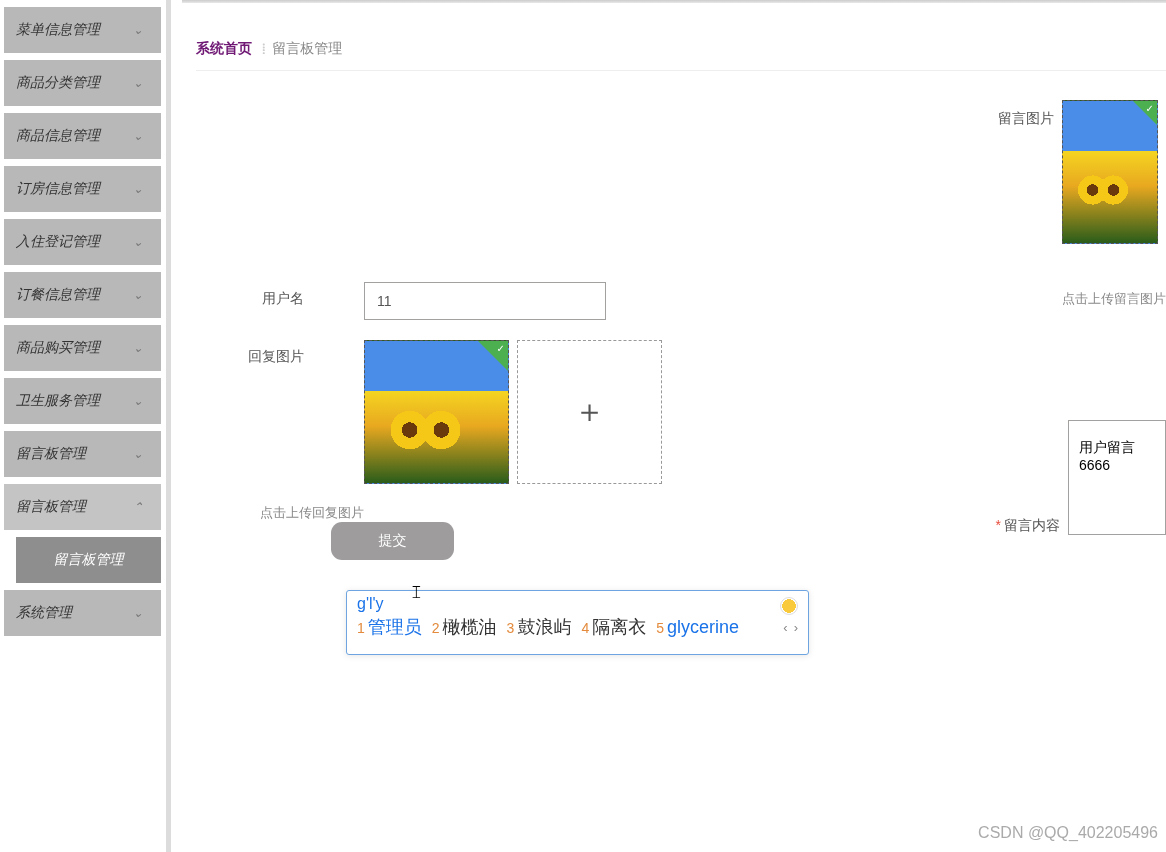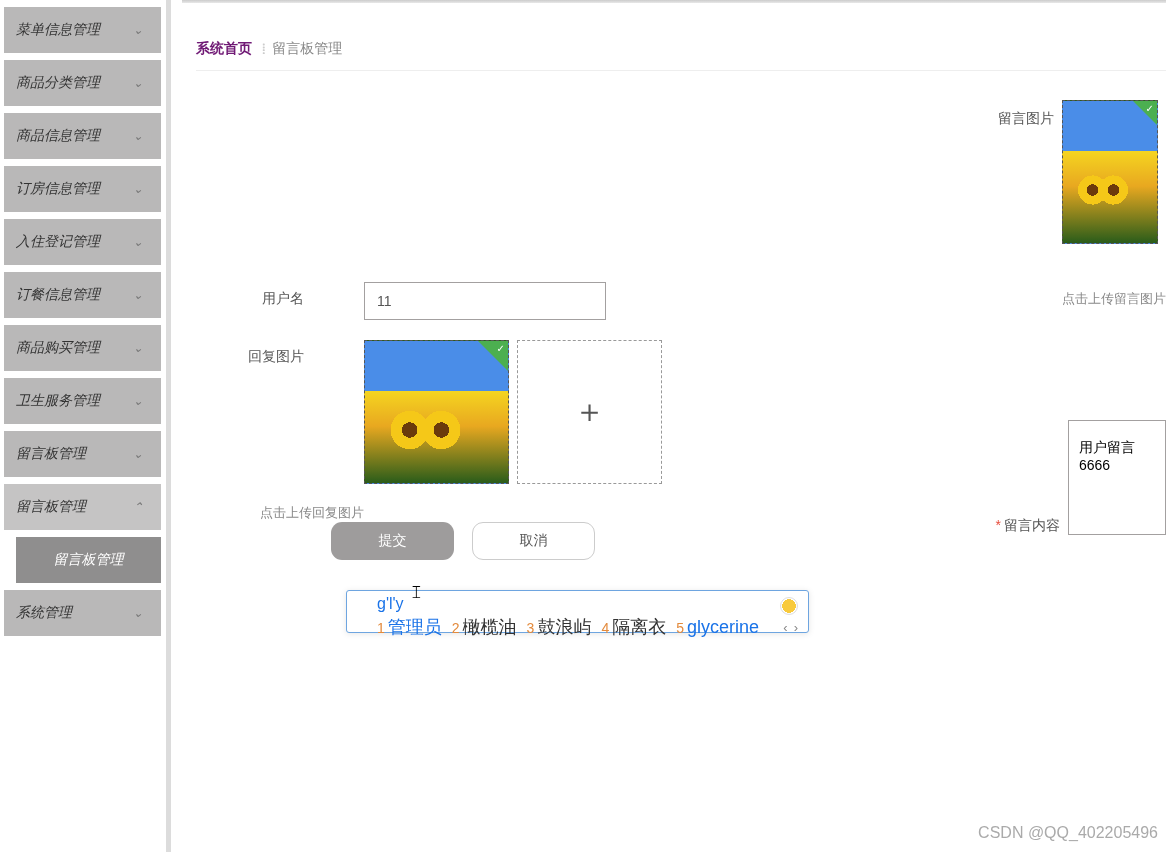--- a/index.html
+++ b/index.html
@@ -281,28 +281,27 @@
       font-size: 14px;
       resize: none;
       font-family: inherit;
       overflow: hidden;
     }
     .ime {
       position: absolute;
       left: 346px;
       top: 590px;
       width: 463px;
-      height: 43px;
+      height: 65px;
       background: #fff;
       border: 1px solid #6ea5e0;
       border-radius: 3px;
       box-shadow: 0 1px 6px rgba(0,0,0,0.1);
       font-size: 16px;
       z-index: 50;
-      padding-left: 20px;
     }
     .ime-input-row {
       padding: 4px 10px 0;
       color: #1a73e8;
       font-size: 16px;
     }
     .ime-cand-row {
       display: flex;
       align-items: center;
       padding: 2px 10px 4px;
@@ -425,21 +424,20 @@
       <div class="upload-box">
         <span class="plus-icon">＋</span>
       </div>
     </div>
   </div>
   <div class="upload-hint">点击上传回复图片</div>
 
 
   <div class="btn-row">
     <button class="btn btn-primary">提交</button>
-    <button class="btn btn-secondary">取消</button>
   </div>
 </div>
 
 <div class="right-col">
   <div class="right-img-row">
     <div class="right-label">留言图片</div>
     <div class="img-preview sunflower right-img" style="width:98px;">
       <div class="img-corner" style="border-left-width:24px;border-top-width:24px;"></div>
       <span class="img-check">✓</span>
     </div>

